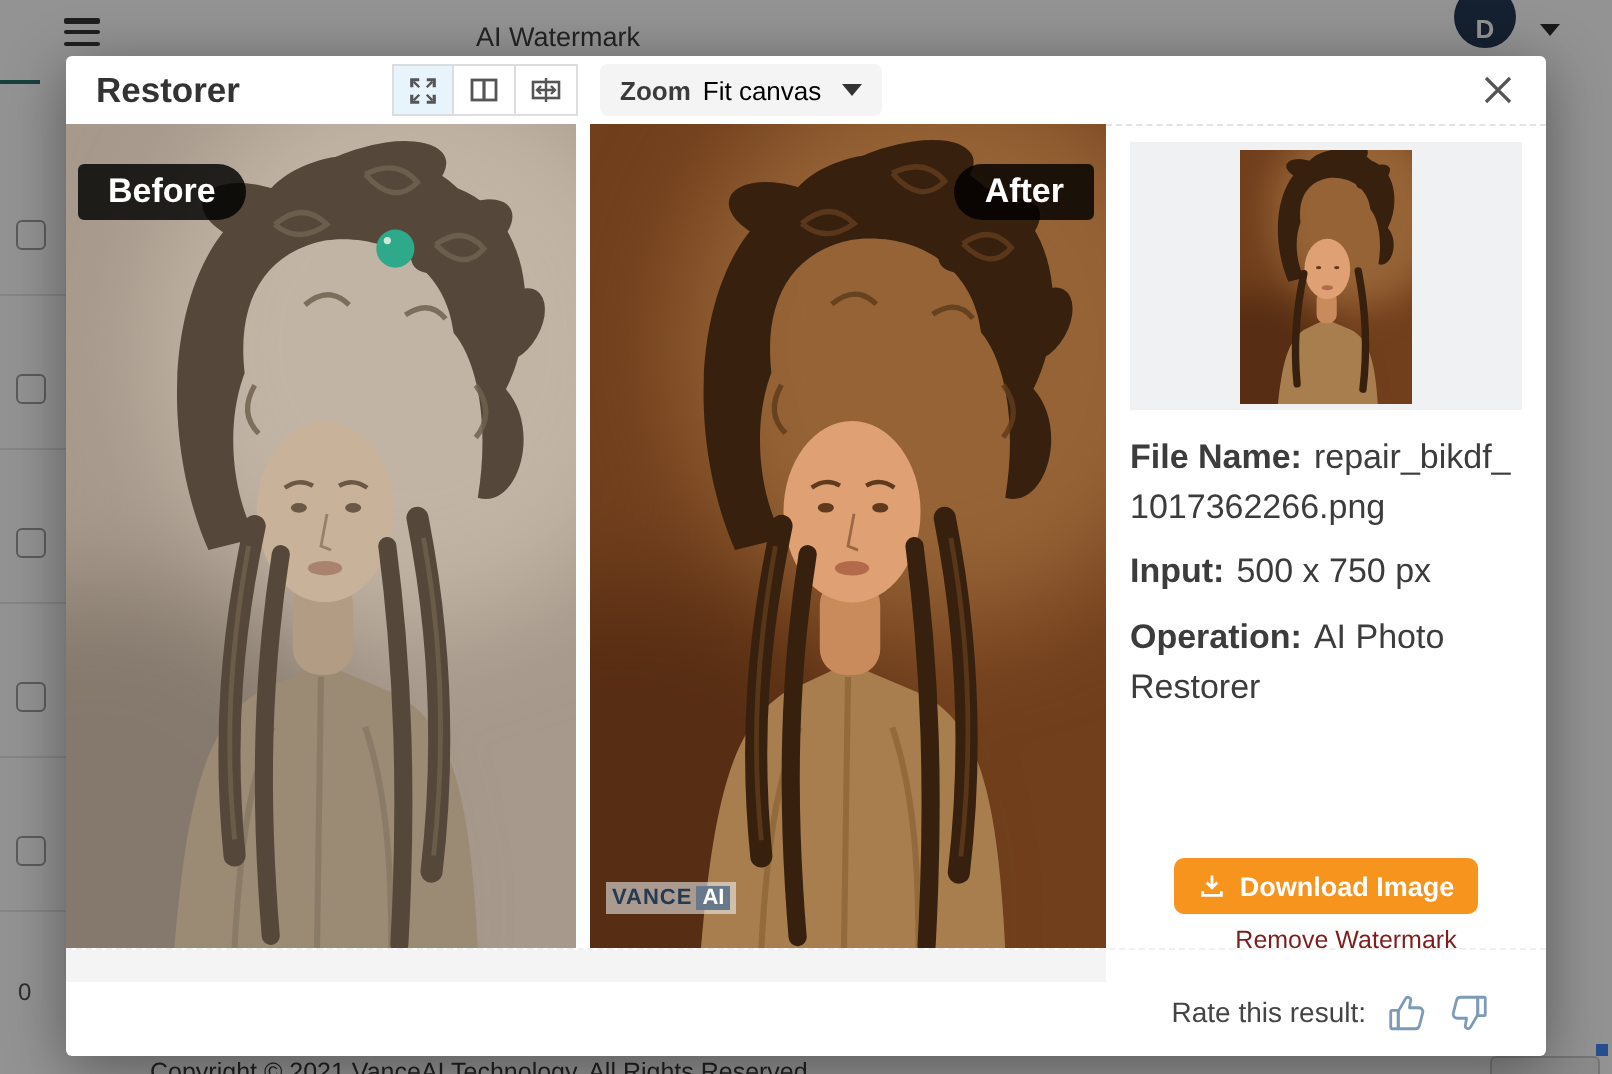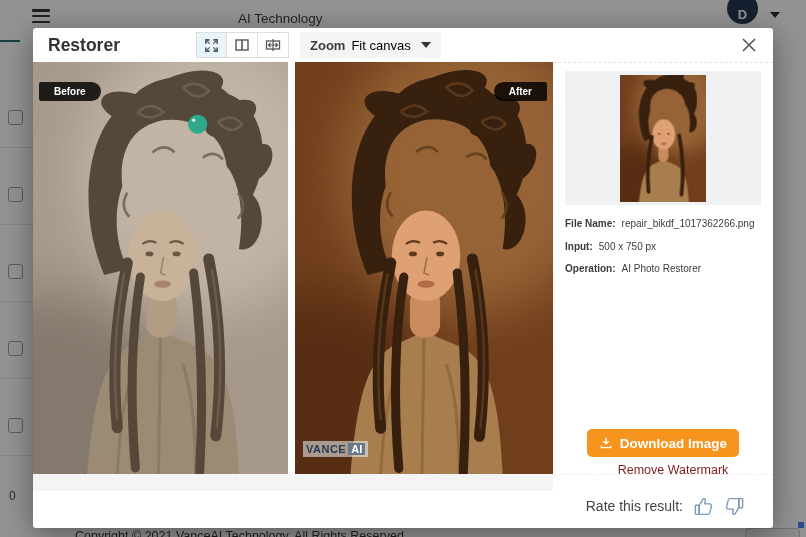--- a/index.html
+++ b/index.html
@@ -46,33 +46,33 @@
   .pane-before { width:255px; margin-right:7px; }
   .pane-after  { width:258px; }
   .pane svg.portrait { width:100%; height:100%; display:block; }
 
   .pane-before { --bg1:#a79a8c; --bg2:#c6b9a9; --bg3:#6e6458; --cloth:#9b8a74; --clothS:#7a6c59;
                  --skin:#c9b29a; --skin2:#b39c84; --feat:#6b5844; --lips:#a9836e; --hair:#55483b; --hair2:#71624f; }
   .pane-after, .thumb { --bg1:#713f1c; --bg2:#9c6a3b; --bg3:#46220e; --cloth:#a97e4e; --clothS:#7d5527;
                  --skin:#dfa173; --skin2:#c98b5c; --feat:#5f3a1f; --lips:#b36a4a; --hair:#38200f; --hair2:#603c1c; }
   .pane-after .damage, .thumb .damage { display:none; }
 
-  .badge { position:absolute; top:20px; background:rgba(0,0,0,.82); color:#fff; font-size:10px; font-weight:700; padding:4px 15px; }
+  .badge { position:absolute; top:20px; background:rgba(0,0,0,.82); color:#fff; font-size:17px; font-weight:700; padding:4px 15px; }
   .badge-before { left:6px; border-radius:3px 14px 14px 3px; }
   .badge-after { right:6px; border-radius:14px 3px 3px 14px; }
 
   .watermark { position:absolute; left:8px; bottom:17px; display:flex; align-items:center; background:rgba(240,244,247,.55); padding:2px 3px; }
   .watermark .wm-primary { font-size:11px; font-weight:800; letter-spacing:.5px; color:#243b52; }
   .watermark .wm-accent { font-size:11px; font-weight:800; color:#fff; background:#67798a; padding:0 3px; margin-left:2px; }
 
   
   .sidebar { flex:1; position:relative; border-top:1px dashed #e3e3e3; padding:8px 12px; background:#fff; }
   .thumb-panel { height:134px; background:#f0f1f2; display:flex; align-items:center; justify-content:center; }
   .thumb { width:86px; height:127px; display:block; }
-  .info { margin-top:12px; font-size:10px; color:#3c3c3c; }
+  .info { margin-top:12px; font-size:17px; color:#3c3c3c; }
   .info-row { margin-bottom:8px; line-height:1.45; }
   .info-row .lbl { font-weight:700; margin-right:6px; }
   .info-row.file .val { word-break:break-all; }
   .download-btn { position:absolute; left:50%; transform:translateX(-50%); top:366px; width:152px; height:28px; background:#F7941E; border:none; border-radius:5px; color:#fff; font-size:13.5px; font-weight:700; display:flex; align-items:center; justify-content:center; gap:7px; cursor:pointer; font-family:"Liberation Sans",sans-serif; white-space:nowrap; }
   .remove-link { position:absolute; left:50%; transform:translateX(-50%); top:400px; color:#7f1d1d; font-size:12.5px; font-weight:400; text-decoration:none; white-space:nowrap;margin-left:10px; }
 
   
   .modal-footer { position:absolute; left:0; right:0; bottom:0; height:54px; border-top:1px dashed #efefef; }
   .gray-strip { position:absolute; left:0; top:0; width:520px; height:16px; background:#f4f4f4; }
   .rate-row { position:absolute; right:28px; bottom:11px; display:flex; align-items:center; gap:9px; }
@@ -82,21 +82,21 @@
 </head>
 <body>
 
 <div class="bg-layer">
   <div class="bg-header">
     <div class="hamburger">
         <span></span>
         <span></span>
         <span></span>
       </div>
-    <div class="workspace-label">AI Technology</div>
+    <div class="workspace-label">AI Watermark</div>
     <div class="avatar">D</div>
     <div class="avatar-caret"></div>
   </div>
   <div class="teal-dash"></div>
   <div class="bg-check" style="top:110px"></div>
   <div class="bg-check" style="top:187px"></div>
   <div class="bg-check" style="top:264px"></div>
   <div class="bg-check" style="top:341px"></div>
   <div class="bg-check" style="top:418px"></div>
   <div class="bg-rowline" style="top:147px"></div>

